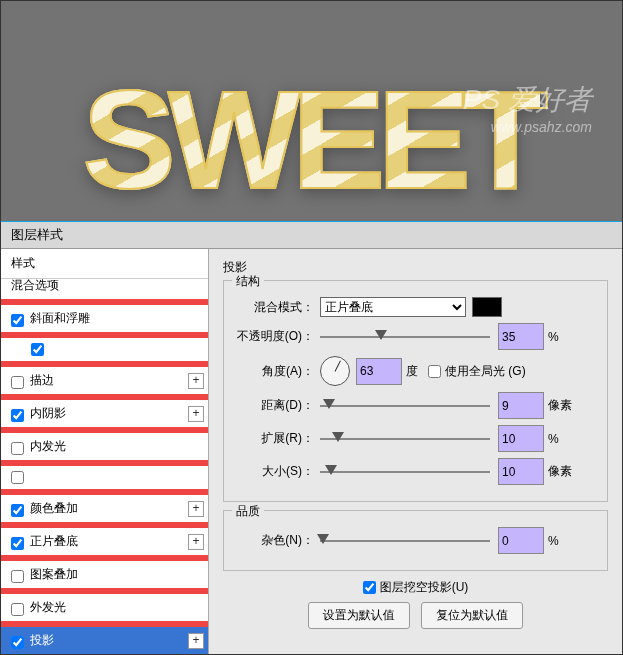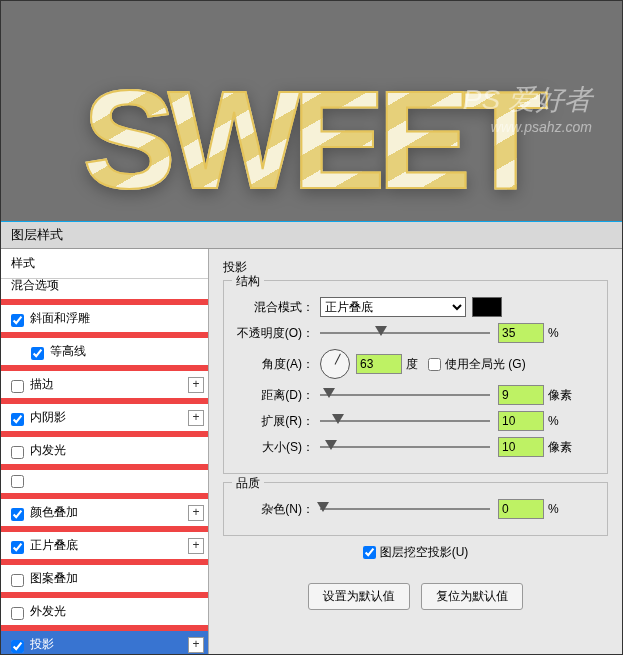--- a/index.html
+++ b/index.html
@@ -160,25 +160,25 @@
   position: absolute;
   top: 0;
   width: 0;
   height: 0;
   border-left: 6px solid transparent;
   border-right: 6px solid transparent;
   border-top: 10px solid #555;
 }
 .num-input {
   width: 46px;
-  height: 20px;
+  height: 27px;
   border: 1px solid #888;
   padding: 1px 3px;
   font-size: 12px;
-  background: #bef264;
+  background: #c4b5fd;
 }
 .unit {
   margin-left: 4px;
   font-size: 12px;
 }
 select.combo {
   width: 146px;
   height: 20px;
   border: 1px solid #666;
   background: #fff;
@@ -216,21 +216,21 @@
   background: linear-gradient(to top right, #888 0%, #888 50%, #fff 50%, #fff 100%);
   margin-right: 10px;
 }
 .btn {
   padding: 4px 14px;
   border: 1px solid #999;
   background: #f4f4f4;
   border-radius: 3px;
   font-size: 12px;
   cursor: pointer;
-  margin: 16px 4px;
+  margin: 0 4px;
 }
 .button-row {
   text-align: center;
   margin-top: 6px;
 }
 label.chk {
   display: flex;
   align-items: center;
   font-size: 12px;
 }
@@ -256,21 +256,20 @@
     <div class="style-row">
       <span class="label">混合选项</span>
     </div>
     <div id="style-list">
         <div class="style-row">
           <input type="checkbox" checked="" style="">
           <span class="label">斜面和浮雕</span>
         </div>
         <div class="style-row indent">
           <input type="checkbox" checked="" style="">
-          <span class="label">等高线</span>
         </div>
         <div class="style-row">
           <input type="checkbox" style="">
           <span class="label">描边</span>
           <span class="fx-btn">+</span>
         </div>
         <div class="style-row">
           <input type="checkbox" checked="" style="">
           <span class="label">内阴影</span>
           <span class="fx-btn">+</span>

